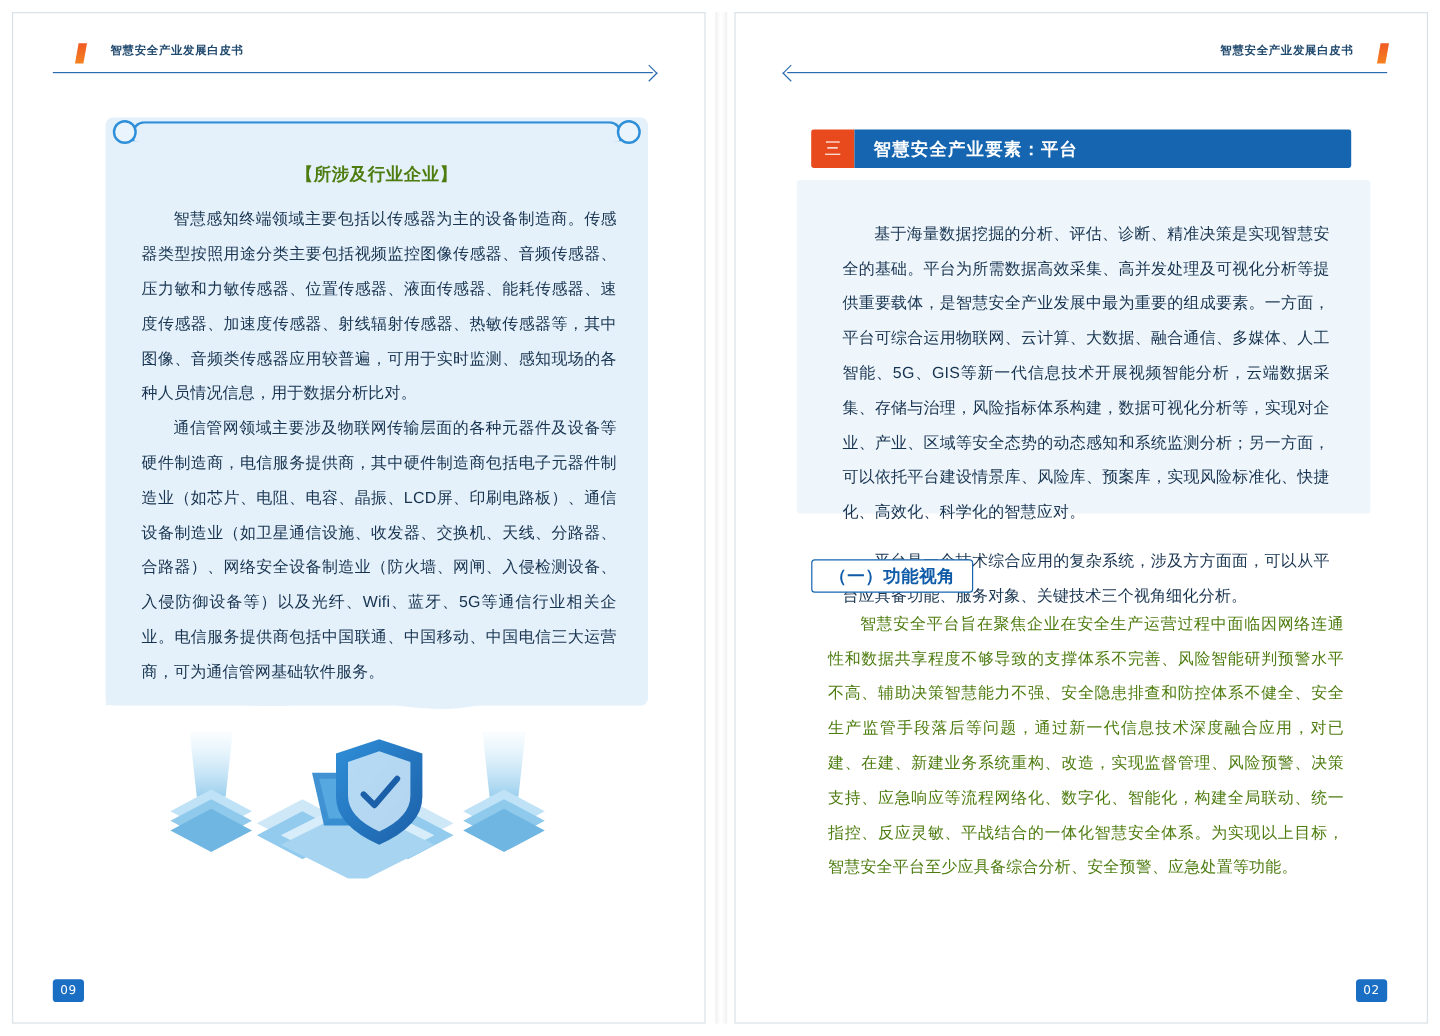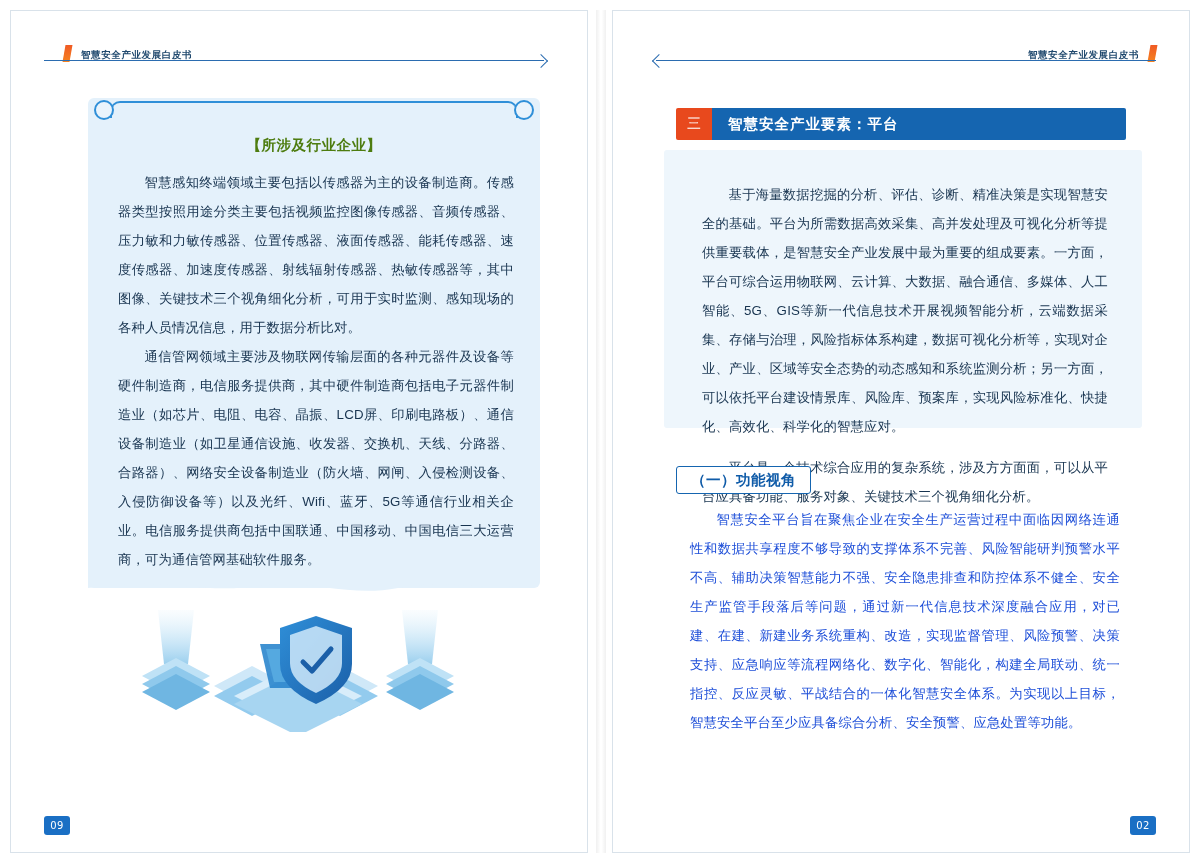--- a/index.html
+++ b/index.html
@@ -31,22 +31,22 @@
   }
   .page-left  { left: 10px; border: 1px solid #d9e2ea; }
   .page-right { left: 612px; border: 1px solid #d9e2ea; }
 
   
   .runhead {
     position: absolute;
     top: 36px;
     height: 26px;
     display: flex;
-    align-items: flex-end;
-    gap: 10px;
+    align-items: flex-start;
+    gap: 21px;
     padding-left: 20px;
   }
   .runhead-left  { left: 44px; }
   .runhead-right { right: 44px; flex-direction: row-reverse; }
   .runhead-mark {
     width: 7px;
     height: 17px;
     background: linear-gradient(180deg,#f05a24 0%, #f58220 100%);
     transform: skewX(-10deg);
   }
@@ -268,21 +268,21 @@
     background: #ffffff;
   }
 
   .right-body {
     position: absolute;
     left: 690px;
     top: 505px;
     width: 430px;
     font-size: 13.3px;
     line-height: 29px;
-    color: #1d4ed8;
+    color: #4d7c0f;
     text-align: justify;
     letter-spacing: 0.2px;
   }
   .right-body p { margin: 0; text-indent: 2em; }
 
   
   .gutter {
     position: absolute;
     left: 596px;
     top: 10px;
@@ -307,21 +307,21 @@
   <div class="scroll-card"></div>
   <div class="scroll-top">
     <div class="bar"></div>
     <div class="knob l"></div>
     <div class="knob r"></div>
   </div>
 
   <div class="card-title">【所涉及行业企业】</div>
 
   <div class="card-body">
-    <p>智慧感知终端领域主要包括以传感器为主的设备制造商。传感器类型按照用途分类主要包括视频监控图像传感器、音频传感器、压力敏和力敏传感器、位置传感器、液面传感器、能耗传感器、速度传感器、加速度传感器、射线辐射传感器、热敏传感器等，其中图像、关键技术三个视角细化分析，可用于实时监测、感知现场的各种人员情况信息，用于数据分析比对。</p>
+    <p>智慧感知终端领域主要包括以传感器为主的设备制造商。传感器类型按照用途分类主要包括视频监控图像传感器、音频传感器、压力敏和力敏传感器、位置传感器、液面传感器、能耗传感器、速度传感器、加速度传感器、射线辐射传感器、热敏传感器等，其中图像、音频类传感器应用较普遍，可用于实时监测、感知现场的各种人员情况信息，用于数据分析比对。</p>
     <p>通信管网领域主要涉及物联网传输层面的各种元器件及设备等硬件制造商，电信服务提供商，其中硬件制造商包括电子元器件制造业（如芯片、电阻、电容、晶振、LCD屏、印刷电路板）、通信设备制造业（如卫星通信设施、收发器、交换机、天线、分路器、合路器）、网络安全设备制造业（防火墙、网闸、入侵检测设备、入侵防御设备等）以及光纤、Wifi、蓝牙、5G等通信行业相关企业。电信服务提供商包括中国联通、中国移动、中国电信三大运营商，可为通信管网基础软件服务。</p>
   </div>
 
   <div class="scroll-bottom">
     <svg width="452" height="20" viewBox="0 0 452 20">
       <path d="M0,0 L452,0 L452,6 C400,18 360,2 310,12 C260,22 220,2 170,10 C120,18 70,2 20,10 L0,12 Z" fill="#e4f1fb"></path>
     </svg>
   </div>
 
   <div class="illo">

